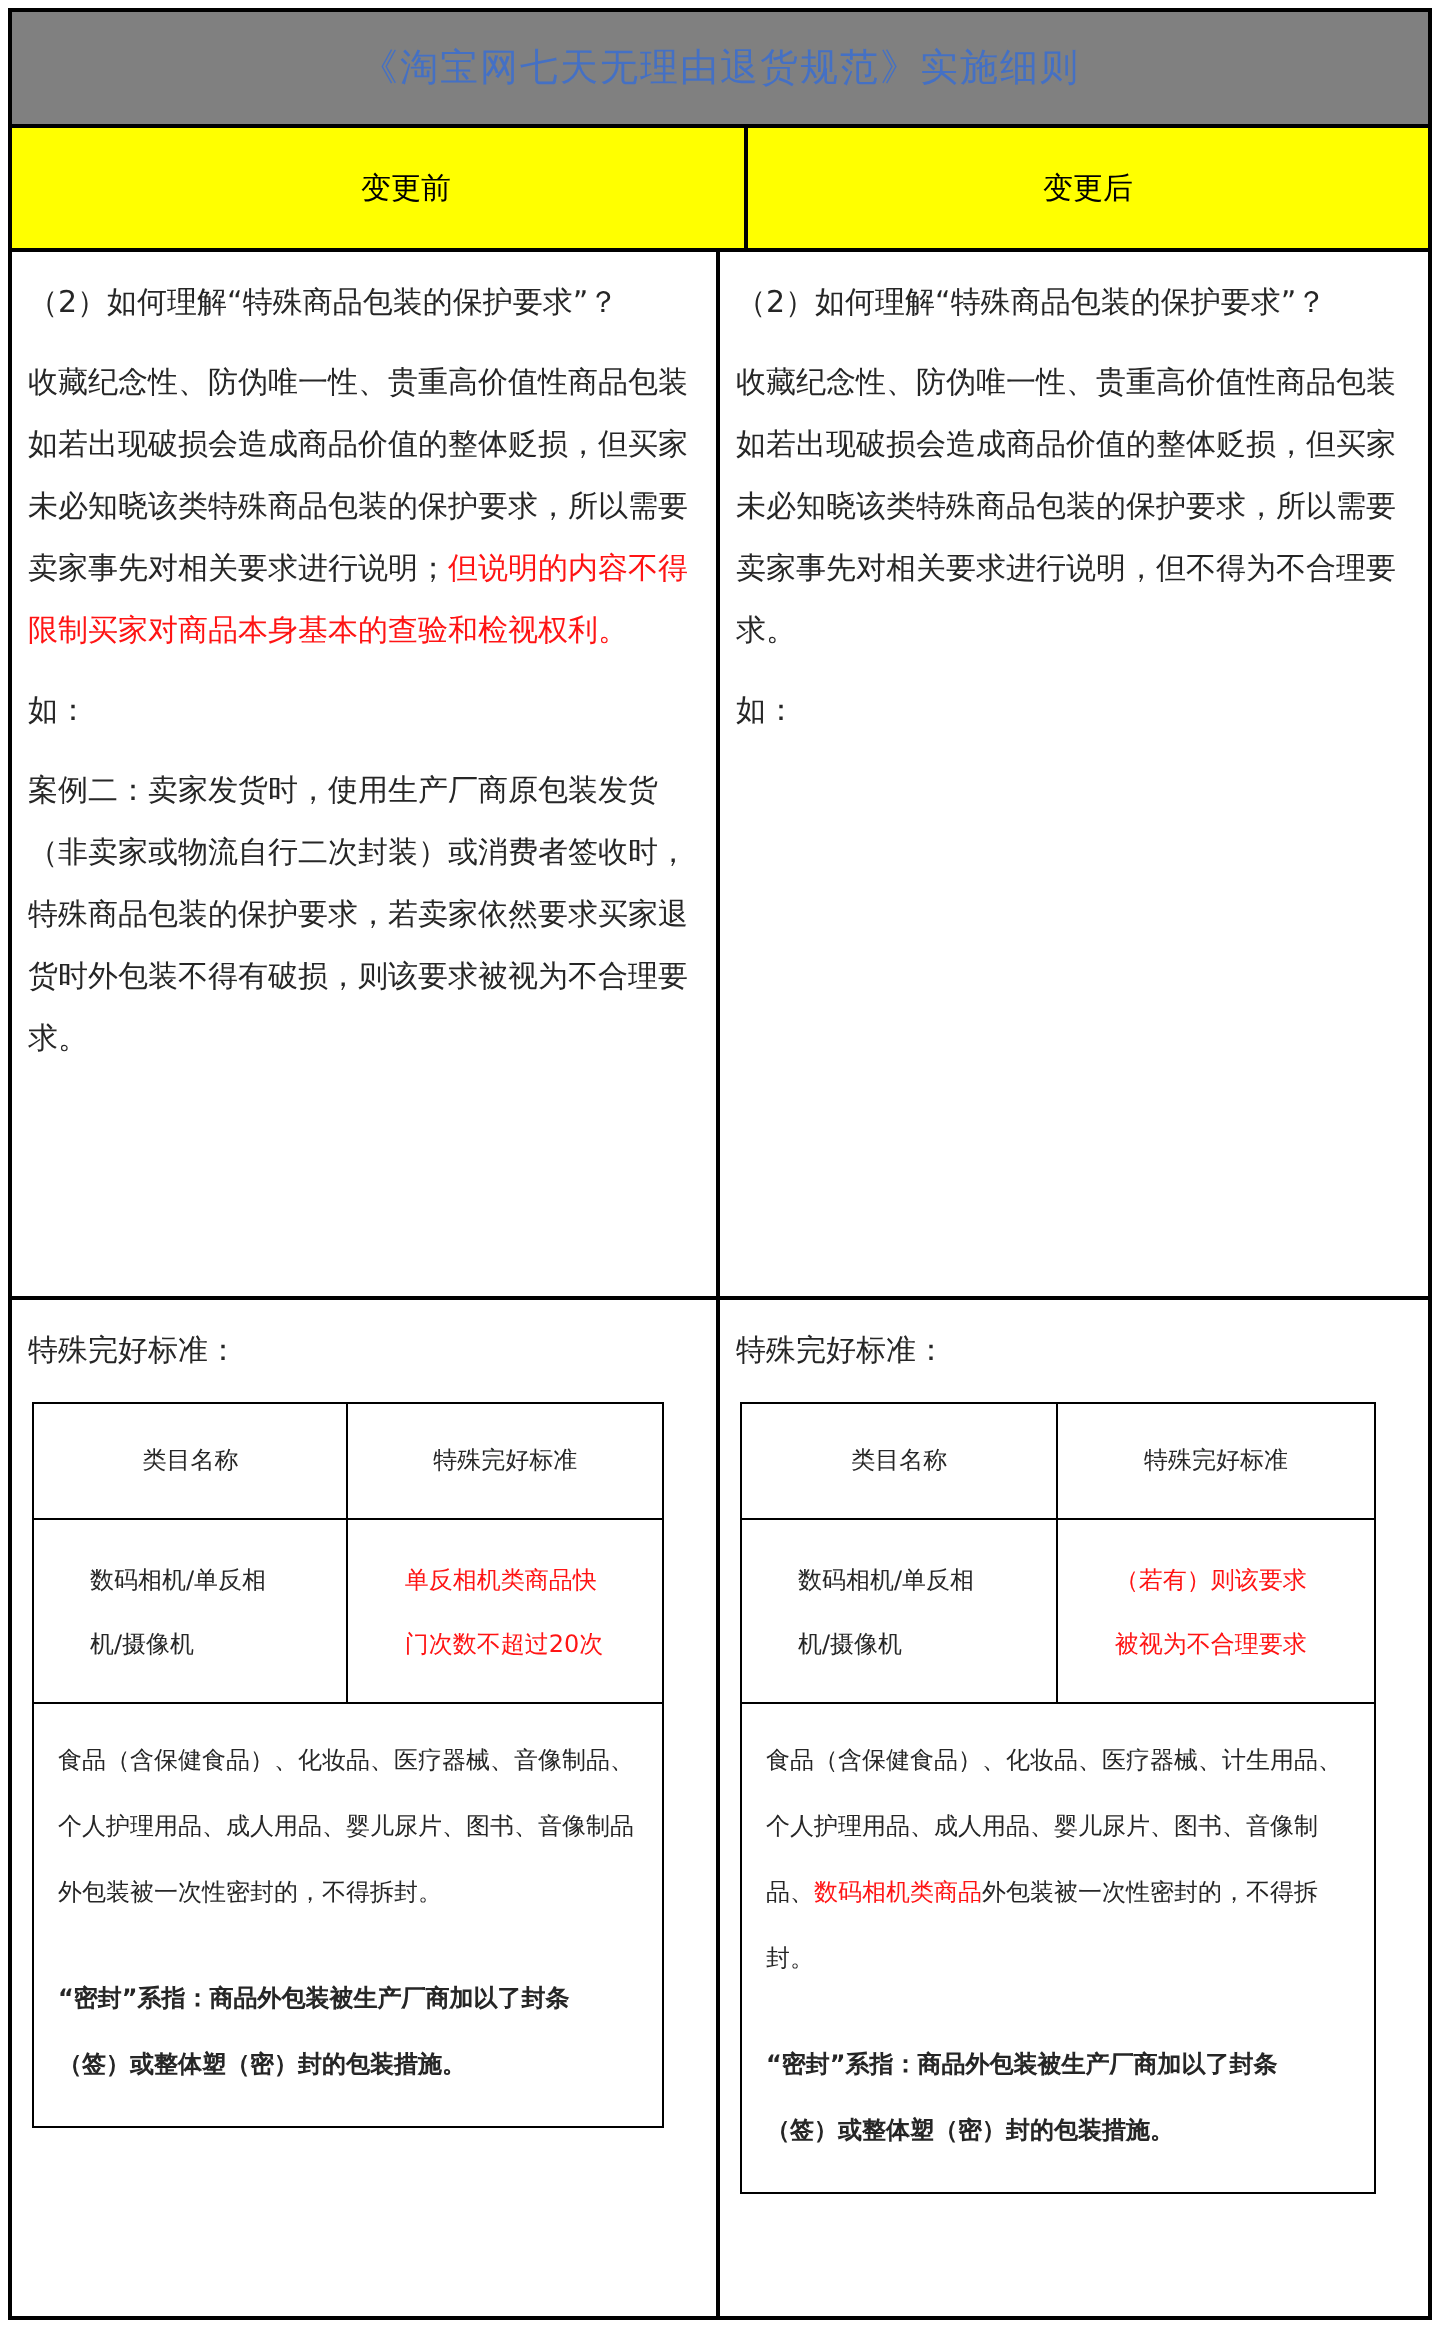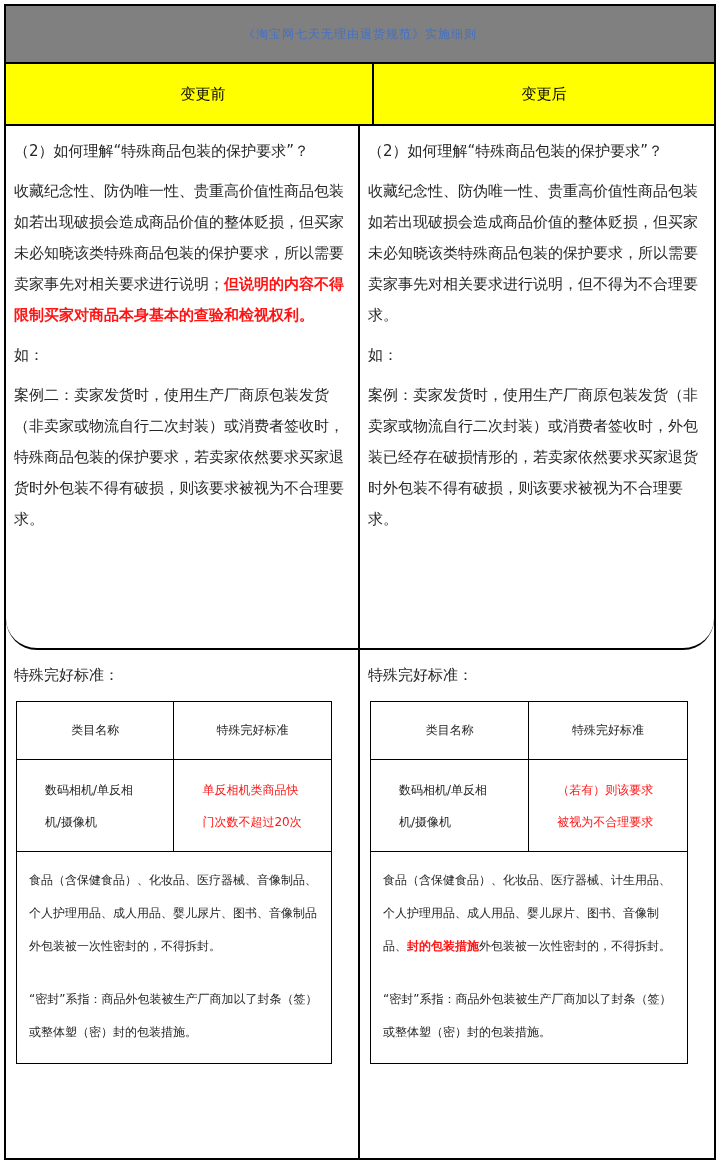--- a/index.html
+++ b/index.html
@@ -14,47 +14,47 @@
     margin: 4px;
     width: 712px;
     border: 2px solid var(--border, #000);
   }
   .title-bar {
     height: 58px;
     background: var(--title-bar-bg, #808080);
     border-bottom: 2px solid var(--border, #000);
     display: flex; align-items: center; justify-content: center;
     color: var(--title-text, #4470C4);
-    font-size: 12px;
+    font-size: 19px;
     letter-spacing: 1px;
   }
   .head-row {
     display: grid; grid-template-columns: 1fr 1fr;
     background: var(--column-header-bg, #FFFF00);
     border-bottom: 2px solid var(--border, #000);
     padding-left: 28px;
   }
   .head-cell {
     height: 60px;
     display: flex; align-items: center; justify-content: center;
     font-size: 15px;
     color: #000;
   }
   .head-cell.first { border-right: 2px solid var(--border, #000); }
-  .body-row { display: grid; grid-template-columns: 1fr 1fr; border-radius: 31px; }
+  .body-row { display: grid; grid-template-columns: 1fr 1fr; }
   .body-row.r1 { border-bottom: 2px solid var(--border, #000); min-height: 524px; }
   .body-row.r2 { min-height: 508px; }
   .cell {
     padding: 10px 8px 8px 8px;
     font-size: 15px;
     line-height: 31px;
   }
   .cell.first { border-right: 2px solid var(--border, #000); }
   .cell p { margin: 0 0 9px 0; }
-  .red { color: var(--emphasis-red, #FF1414); font-weight: bold; }
+  .red { color: var(--emphasis-red, #FF1414); }
 
   table.inner {
     border-collapse: collapse;
     width: 94%;
     margin: 10px 0 0 2px;
     table-layout: fixed;
   }
   table.inner th, table.inner td {
     border: 1px solid var(--border, #000);
     font-size: 12px;
@@ -70,21 +70,21 @@
     padding: 4px 28px;
     line-height: 32px;
     vertical-align: middle;
     text-align: left;
   }
   table.inner td.merged {
     padding: 12px 12px 8px 12px;
     line-height: 33px;
   }
   table.inner td.merged p { margin: 0 0 20px 0; }
-  table.inner td.merged p:last-child { margin-bottom: 6px; }
+  table.inner td.merged p:last-child { margin-bottom: 6px; font-weight: bold; }
 </style>
 </head>
 <body>
 
 <div class="page">
   <div class="sheet">
 
     <div class="title-bar">
       <span>《淘宝网七天无理由退货规范》实施细则</span>
     </div>
@@ -98,21 +98,20 @@
       <div class="cell first">
         <p>（2）如何理解“特殊商品包装的保护要求”？</p>
         <p><span>收藏纪念性、防伪唯一性、贵重高价值性商品包装如若出现破损会造成商品价值的整体贬损，但买家未必知晓该类特殊商品包装的保护要求，所以需要卖家事先对相关要求进行说明；</span><span class="red">但说明的内容不得限制买家对商品本身基本的查验和检视权利。</span></p>
         <p>如：</p>
         <p>案例二：卖家发货时，使用生产厂商原包装发货（非卖家或物流自行二次封装）或消费者签收时，特殊商品包装的保护要求，若卖家依然要求买家退货时外包装不得有破损，则该要求被视为不合理要求。</p>
       </div>
       <div class="cell">
         <p>（2）如何理解“特殊商品包装的保护要求”？</p>
         <p>收藏纪念性、防伪唯一性、贵重高价值性商品包装如若出现破损会造成商品价值的整体贬损，但买家未必知晓该类特殊商品包装的保护要求，所以需要卖家事先对相关要求进行说明，但不得为不合理要求。</p>
         <p>如：</p>
-        <p>案例：卖家发货时，使用生产厂商原包装发货（非卖家或物流自行二次封装）或消费者签收时，外包装已经存在破损情形的，若卖家依然要求买家退货时外包装不得有破损，则该要求被视为不合理要求。</p>
       </div>
     </div>
 
     <div class="body-row r2">
       <div class="cell first">
         <p>特殊完好标准：</p>
         <table class="inner">
           <tbody>
               <tr>
             <th>类目名称</th>
@@ -138,21 +137,21 @@
               <tr>
             <th>类目名称</th>
             <th>特殊完好标准</th>
           </tr>
           <tr>
             <td class="pair">数码相机/单反相机/摄像机</td>
             <td class="pair red">（若有）则该要求被视为不合理要求</td>
           </tr>
           <tr>
             <td class="merged" colspan="2">
-              <p><span>食品（含保健食品）、化妆品、医疗器械、计生用品、个人护理用品、成人用品、婴儿尿片、图书、音像制品、</span><span class="red">封的包装措施</span><span>外包装被一次性密封的，不得拆封。</span></p>
+              <p><span>食品（含保健食品）、化妆品、医疗器械、计生用品、个人护理用品、成人用品、婴儿尿片、图书、音像制品、</span><span class="red">数码相机类商品</span><span>外包装被一次性密封的，不得拆封。</span></p>
               <p>“密封”系指：商品外包装被生产厂商加以了封条（签）或整体塑（密）封的包装措施。</p>
             </td>
           </tr>
         </tbody>
           </table>
       </div>
     </div>
 
   </div>
 </div>

